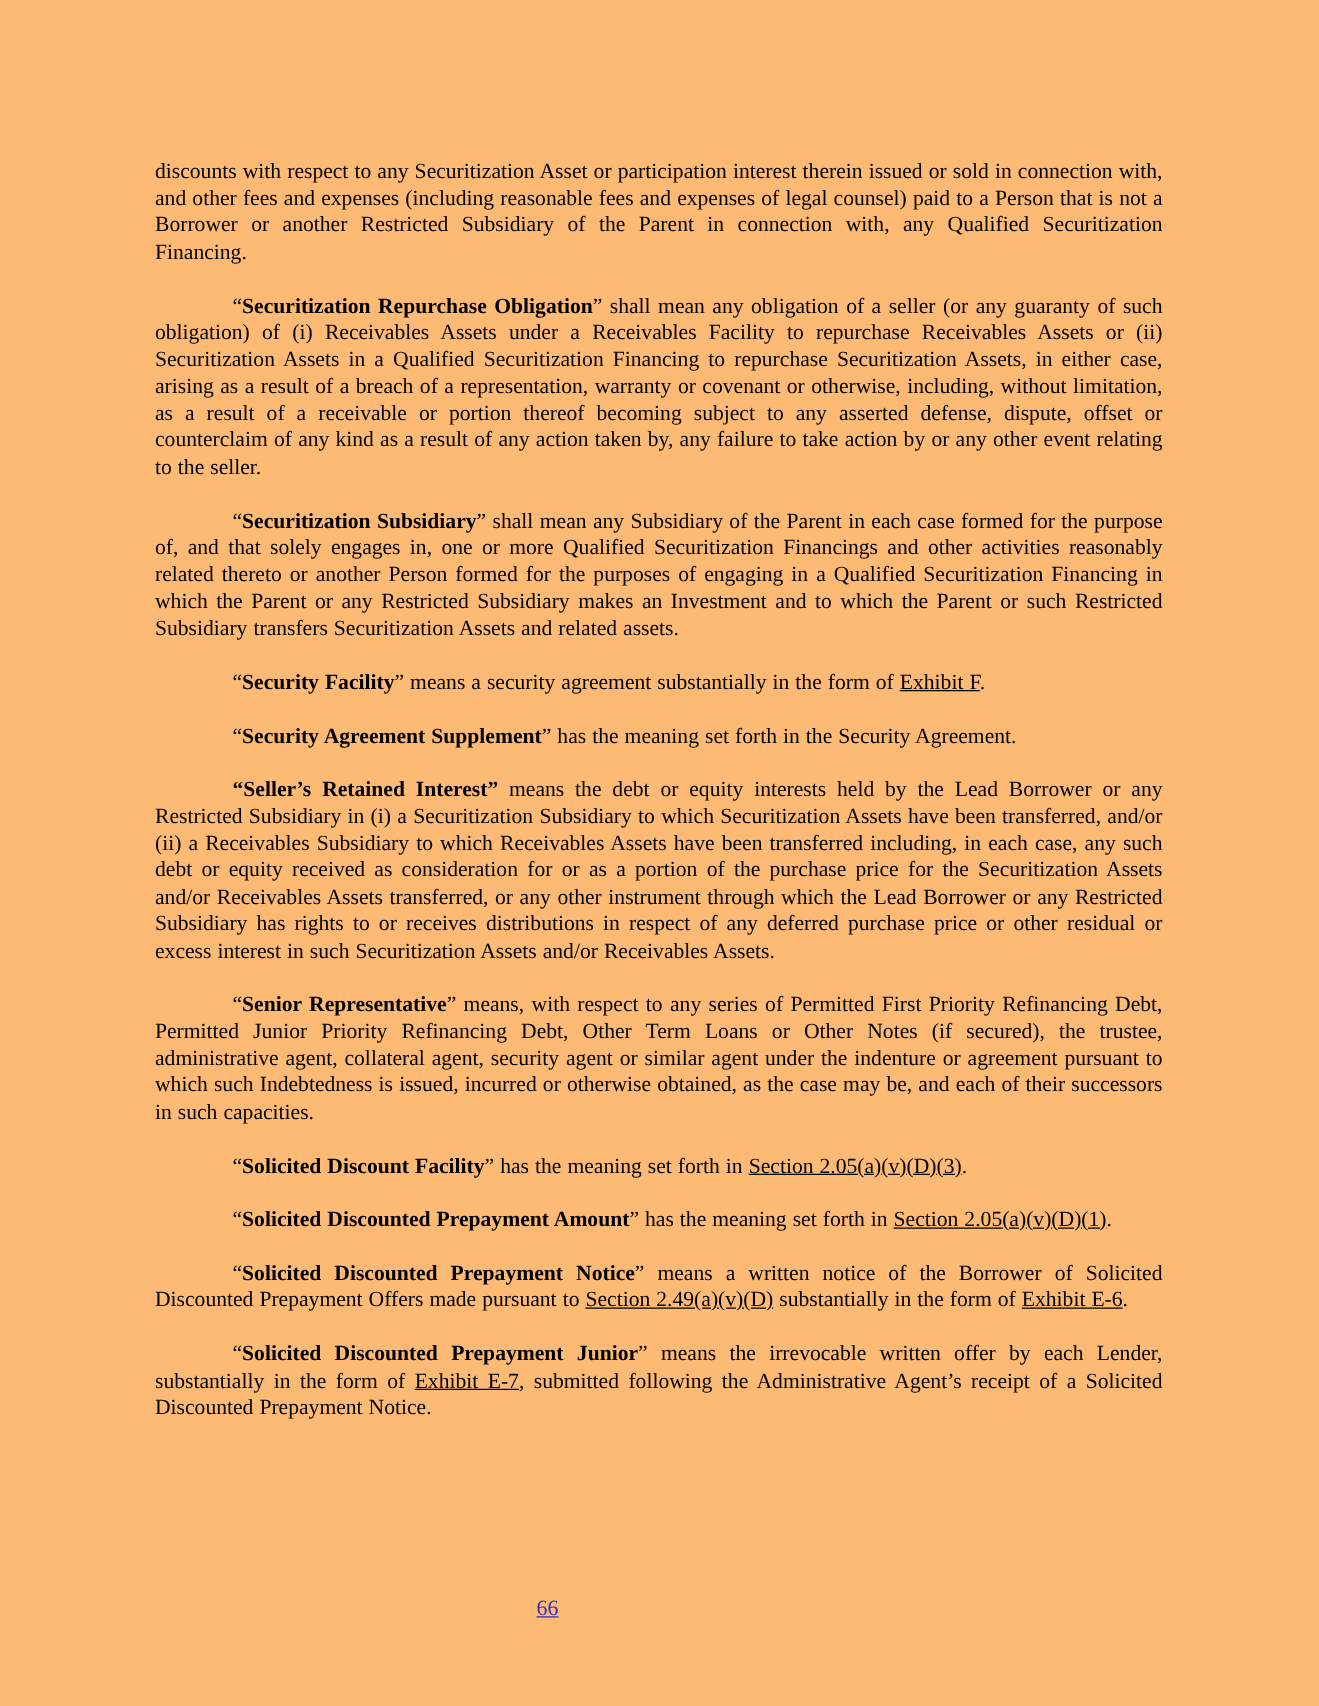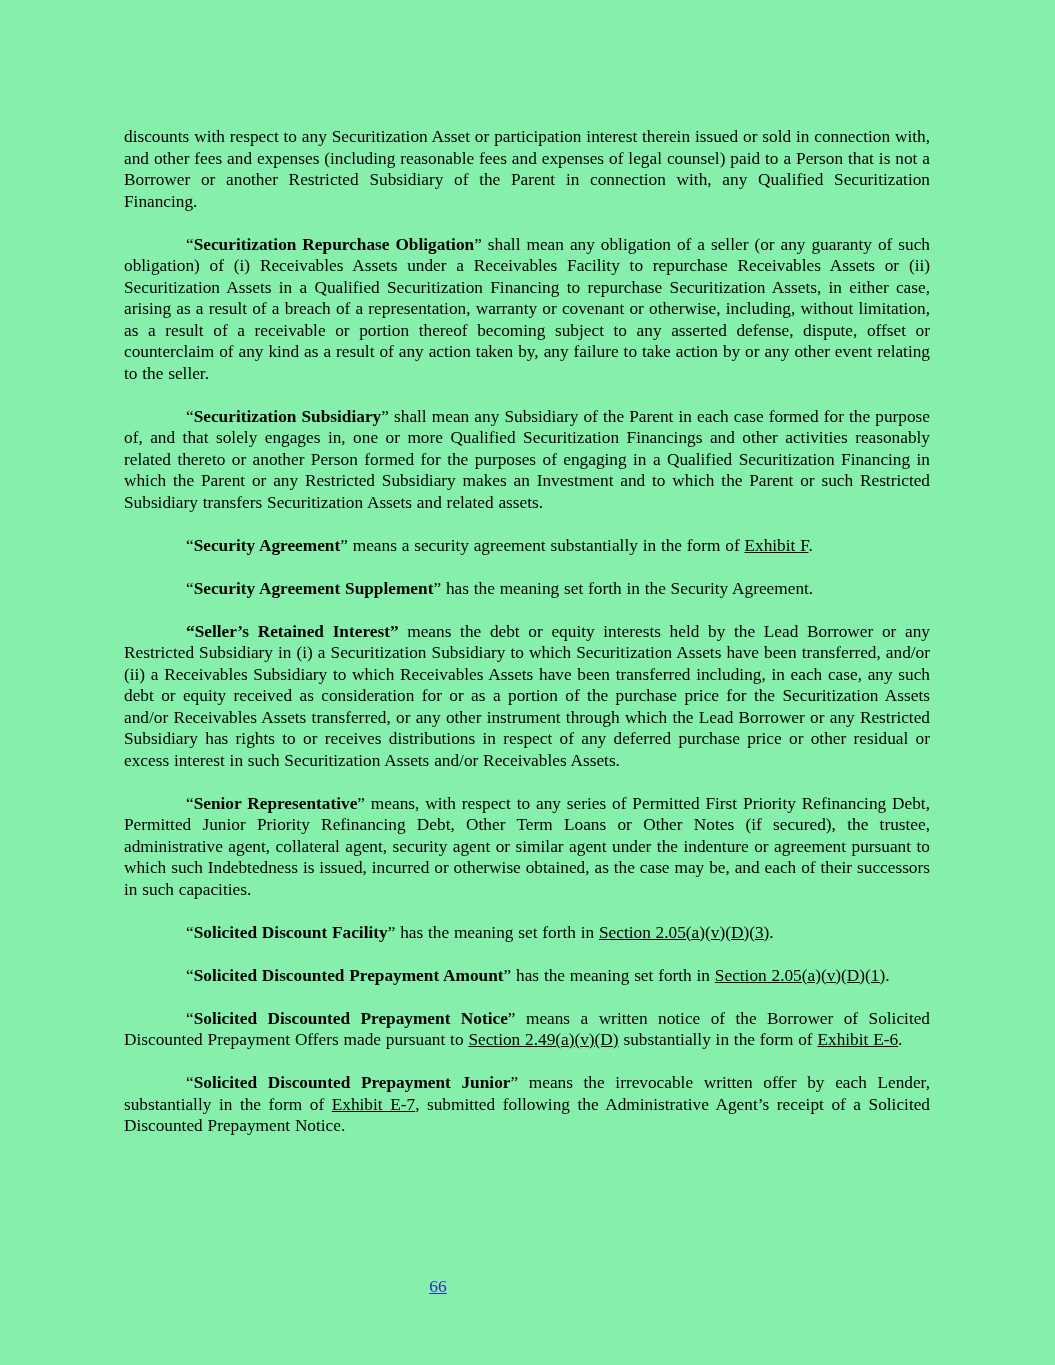--- a/index.html
+++ b/index.html
@@ -12,21 +12,21 @@
     height: 1365px;
     font-family: "Liberation Serif", "DejaVu Serif", serif;
     color: #000000;
     position: relative;
     overflow: hidden;
   }
   .page {
     position: relative;
     width: 1055px;
     height: 1365px;
-    background: #86efac;
+    background: #fdba74;
   }
   .content {
     position: absolute;
     left: 124px;
     top: 126px;
     width: 806px;
   }
   p.para {
     margin: 0 0 21.5px 0;
     font-size: 17.3px;
@@ -55,21 +55,21 @@
   }
 </style>
 </head>
 <body style="color: rgb(0, 0, 0);">
 
 <div class="page">
   <div class="content" id="doc-content">
       <p class="para no-indent"><span>discounts with respect to any Securitization Asset or participation interest therein issued or sold in connection with, and other fees and expenses (including reasonable fees and expenses of legal counsel) paid to a Person that is not a Borrower or another Restricted Subsidiary of the Parent in connection with, any Qualified Securitization Financing.</span></p>
       <p class="para"><span>“</span><span class="b">Securitization Repurchase Obligation</span><span>” shall mean any obligation of a seller (or any guaranty of such obligation) of (i) Receivables Assets under a Receivables Facility to repurchase Receivables Assets or (ii) Securitization Assets in a Qualified Securitization Financing to repurchase Securitization Assets, in either case, arising as a result of a breach of a representation, warranty or covenant or otherwise, including, without limitation, as a result of a receivable or portion thereof becoming subject to any asserted defense, dispute, offset or counterclaim of any kind as a result of any action taken by, any failure to take action by or any other event relating to the seller.</span></p>
       <p class="para"><span>“</span><span class="b">Securitization Subsidiary</span><span>” shall mean any Subsidiary of the Parent in each case formed for the purpose of, and that solely engages in, one or more Qualified Securitization Financings and other activities reasonably related thereto or another Person formed for the purposes of engaging in a Qualified Securitization Financing in which the Parent or any Restricted Subsidiary makes an Investment and to which the Parent or such Restricted Subsidiary transfers Securitization Assets and related assets.</span></p>
-      <p class="para"><span>“</span><span class="b">Security Agreement</span><span>” means a security agreement substantially in the form of </span><span class="u">Exhibit F</span><span>.</span></p>
+      <p class="para"><span>“</span><span class="b">Security Facility</span><span>” means a security agreement substantially in the form of </span><span class="u">Exhibit F</span><span>.</span></p>
       <p class="para"><span>“</span><span class="b">Security Agreement Supplement</span><span>” has the meaning set forth in the Security Agreement.</span></p>
       <p class="para"><span class="b">“Seller’s Retained Interest”</span><span> means the debt or equity interests held by the Lead Borrower or any Restricted Subsidiary in (i) a Securitization Subsidiary to which Securitization Assets have been transferred, and/or (ii) a Receivables Subsidiary to which Receivables Assets have been transferred including, in each case, any such debt or equity received as consideration for or as a portion of the purchase price for the Securitization Assets and/or Receivables Assets transferred, or any other instrument through which the Lead Borrower or any Restricted Subsidiary has rights to or receives distributions in respect of any deferred purchase price or other residual or excess interest in such Securitization Assets and/or Receivables Assets.</span></p>
       <p class="para"><span>“</span><span class="b">Senior Representative</span><span>” means, with respect to any series of Permitted First Priority Refinancing Debt, Permitted Junior Priority Refinancing Debt, Other Term Loans or Other Notes (if secured), the trustee, administrative agent, collateral agent, security agent or similar agent under the indenture or agreement pursuant to which such Indebtedness is issued, incurred or otherwise obtained, as the case may be, and each of their successors in such capacities.</span></p>
       <p class="para"><span>“</span><span class="b">Solicited Discount Facility</span><span>” has the meaning set forth in </span><span class="u">Section 2.05(a)(v)(D)(3)</span><span>.</span></p>
       <p class="para"><span>“</span><span class="b">Solicited Discounted Prepayment Amount</span><span>” has the meaning set forth in </span><span class="u">Section 2.05(a)(v)(D)(1)</span><span>.</span></p>
       <p class="para"><span>“</span><span class="b">Solicited Discounted Prepayment Notice</span><span>” means a written notice of the Borrower of Solicited Discounted Prepayment Offers made pursuant to </span><span class="u">Section 2.49(a)(v)(D)</span><span> substantially in the form of </span><span class="u">Exhibit E-6</span><span>.</span></p>
       <p class="para"><span>“</span><span class="b">Solicited Discounted Prepayment Junior</span><span>” means the irrevocable written offer by each Lender, substantially in the form of </span><span class="u">Exhibit E-7</span><span>, submitted following the Administrative Agent’s receipt of a Solicited Discounted Prepayment Notice.</span></p>
     </div>
   <div class="footer">
     <span class="page-num" id="page-num" style="color: rgb(47, 47, 190);">66</span>

